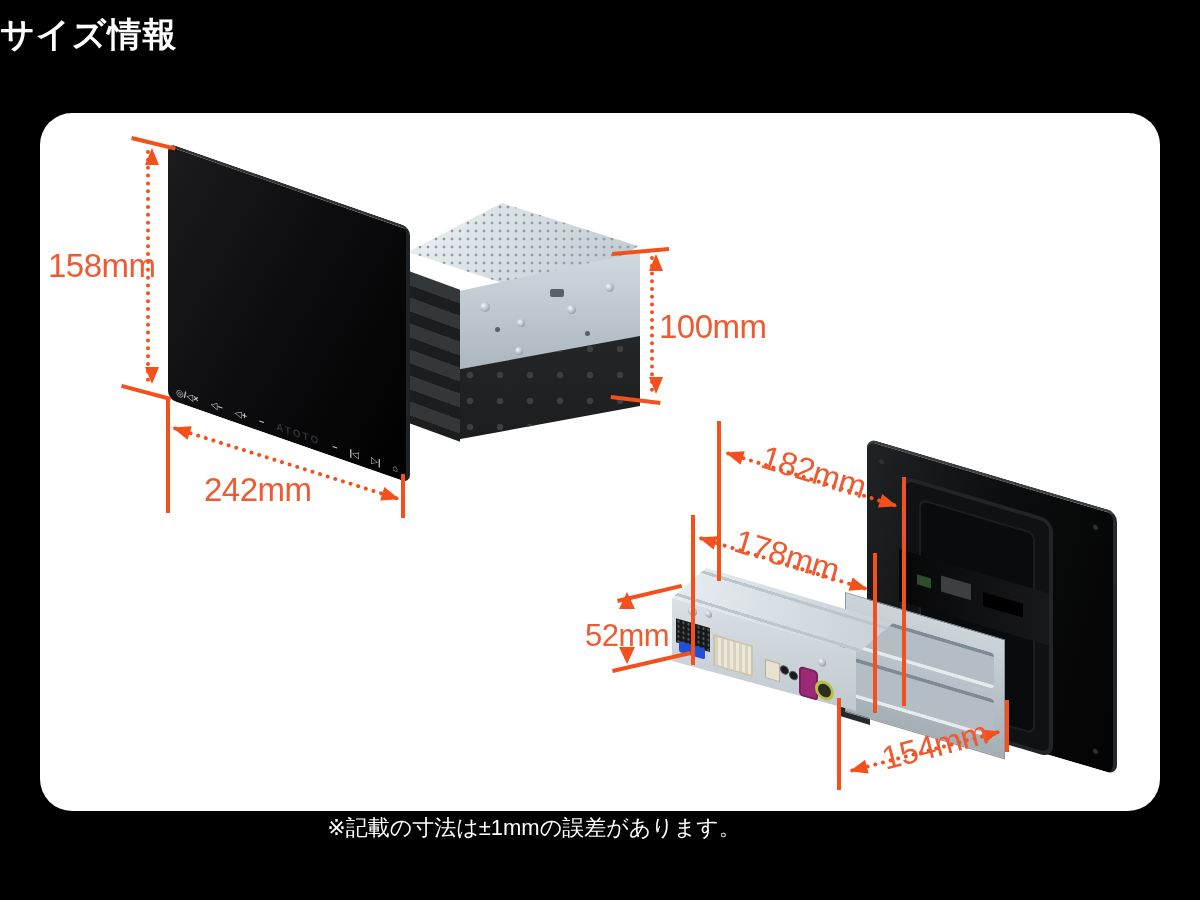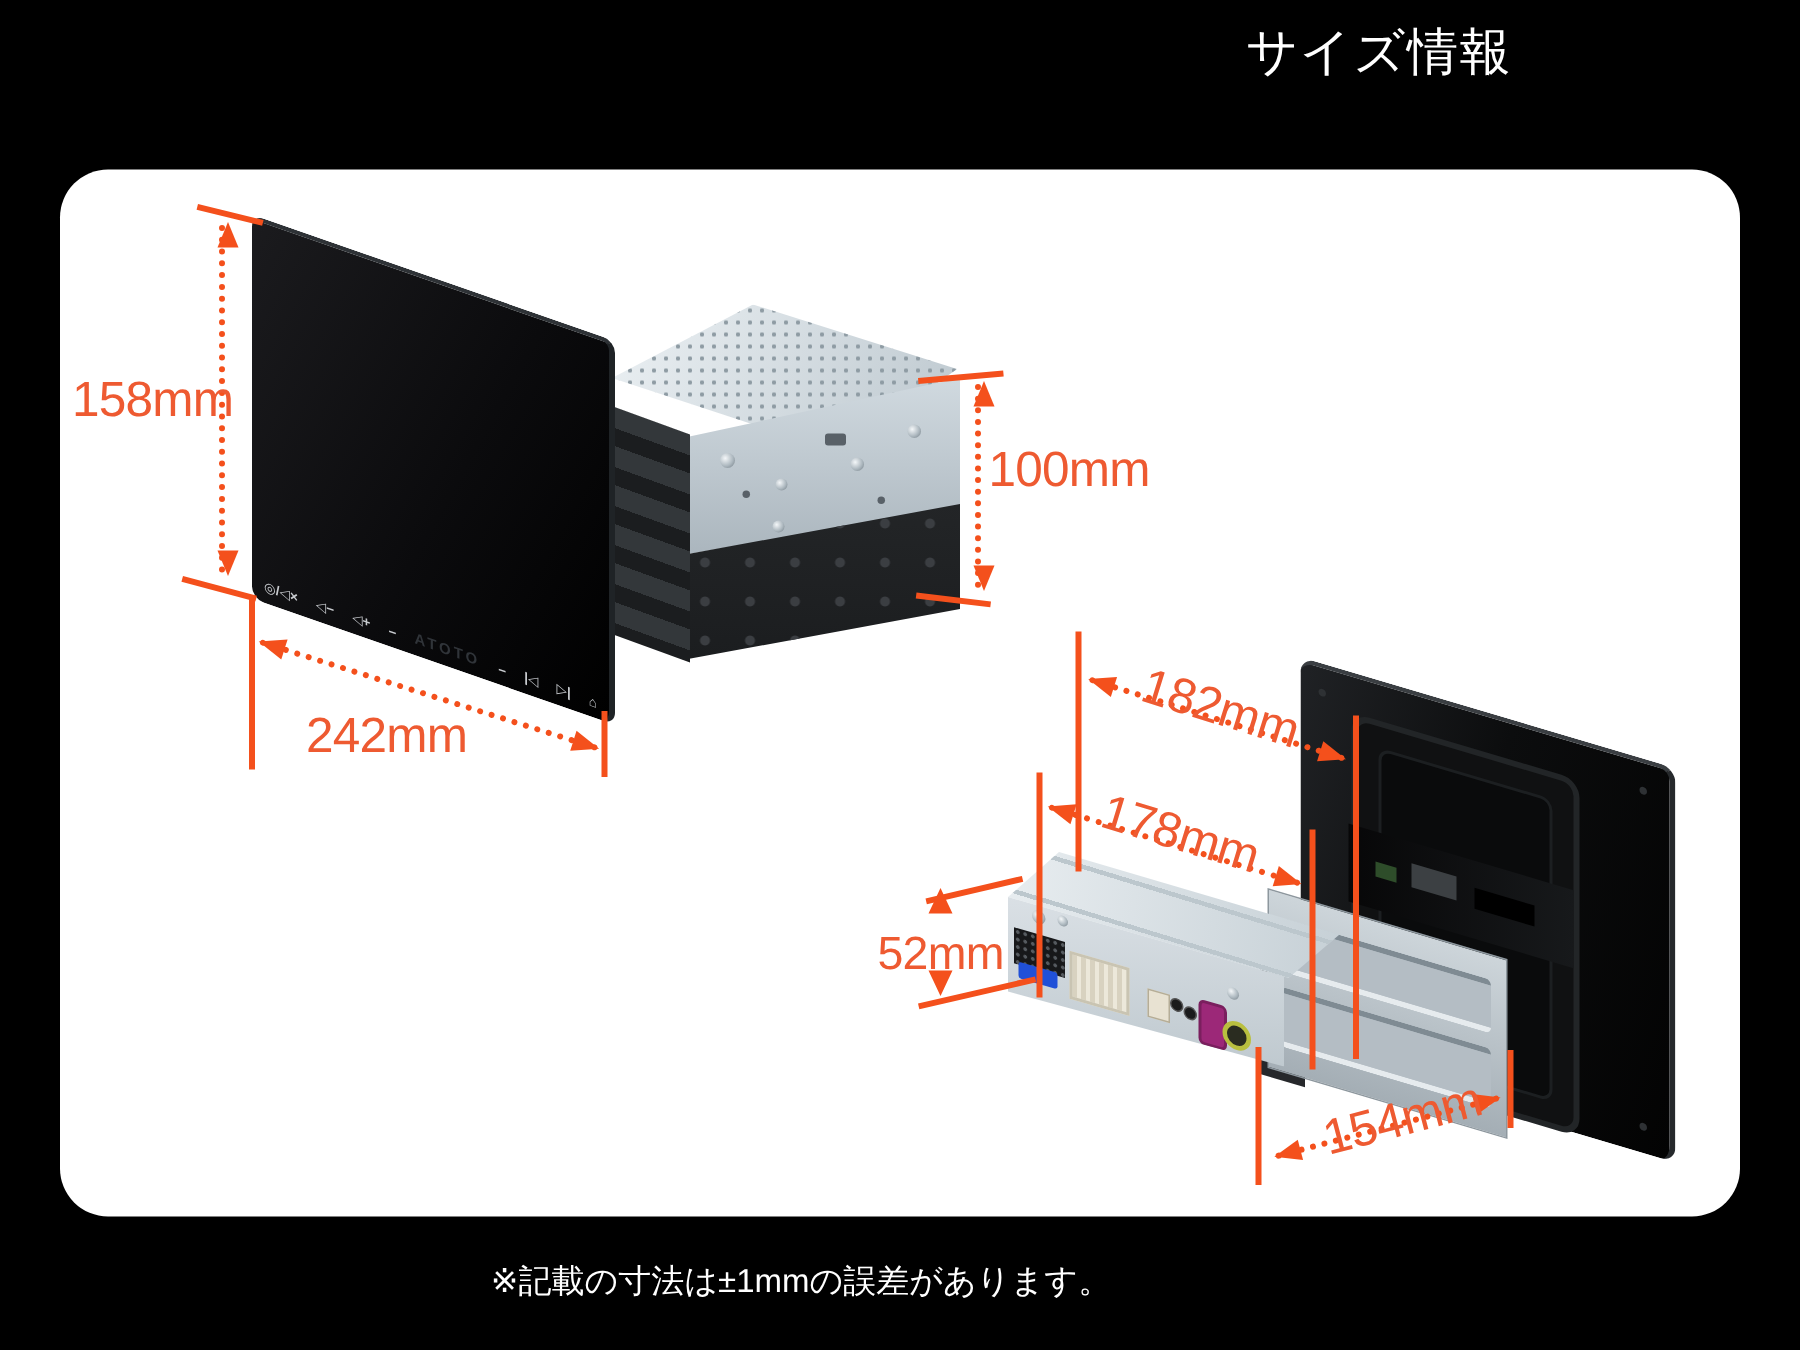--- a/index.html
+++ b/index.html
@@ -1,20 +1,20 @@
 <!DOCTYPE html>
 <html><head>
 <meta charset="utf-8">
 <style>
   html,body{margin:0;padding:0;background:#000;width:1200px;height:900px;overflow:hidden;
     font-family:"Liberation Sans","DejaVu Sans",sans-serif;}
   #stage{position:absolute;left:0;top:0;width:1200px;height:900px;background:#000;}
-  .page-title{position:absolute;left:0;top:12px;width:1008px;text-align:right;color:#fff;
-    font-size:34px;font-weight:normal;letter-spacing:1px;margin:0;}
-  .footnote{position:absolute;left:0;top:839px;width:1068px;text-align:center;color:#fff;
+  .page-title{position:absolute;left:0;top:12px;width:1008px;text-align:left;color:#fff;
+    font-size:34px;font-weight:bold;letter-spacing:1px;margin:0;}
+  .footnote{position:absolute;left:0;top:813px;width:1068px;text-align:center;color:#fff;
     font-size:22px;margin:0;}
   .card{position:absolute;left:40px;top:113px;width:1120px;height:698px;background:#fff;border-radius:32px;}
   .screw{position:absolute;border-radius:50%;
     background:radial-gradient(circle at 35% 35%,#f4f7f9,#aeb9c0 55%,#6f7a82);}
   .hole{position:absolute;border-radius:50%;background:#596168;}
 
   
   .l-sleeve{position:absolute;left:406px;top:270px;width:54px;height:152px;z-index:2;
     transform:skewY(20deg);transform-origin:top left;
     background:repeating-linear-gradient(180deg,#33373a 0 14px,#1b1d1f 14px 26px);}
@@ -142,21 +142,21 @@
     <span class="ah-end"></span>
   </div>
   <div class="dim-label" style="left:204px;top:471px">242mm</div>
 
   <div class="tick" style="left:612px;top:252px;width:57px;transform:rotate(-5deg)"></div>
   <div class="tick" style="left:611px;top:395px;width:50px;transform:rotate(6.8deg)"></div>
   <div class="vdline" style="left:650px;top:256px;height:136px">
     <span class="ah-up"></span>
     <span class="ah-down"></span>
   </div>
-  <div class="dim-label" style="left:659px;top:294px">100mm</div>
+  <div class="dim-label" style="left:659px;top:308px">100mm</div>
 
   <div class="r-panel">
     <span class="dot" style="left:12px;top:14px"></span>
     <span class="dot" style="left:226px;top:16px"></span>
     <span class="dot" style="left:12px;top:238px"></span>
     <span class="dot" style="left:226px;top:240px"></span>
   </div>
   <div class="r-frame">
     <div class="r-frame-inner"></div>
   </div>

